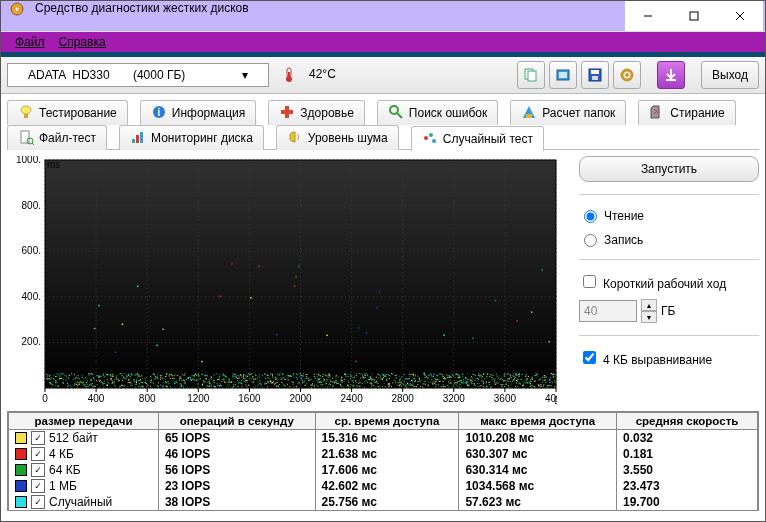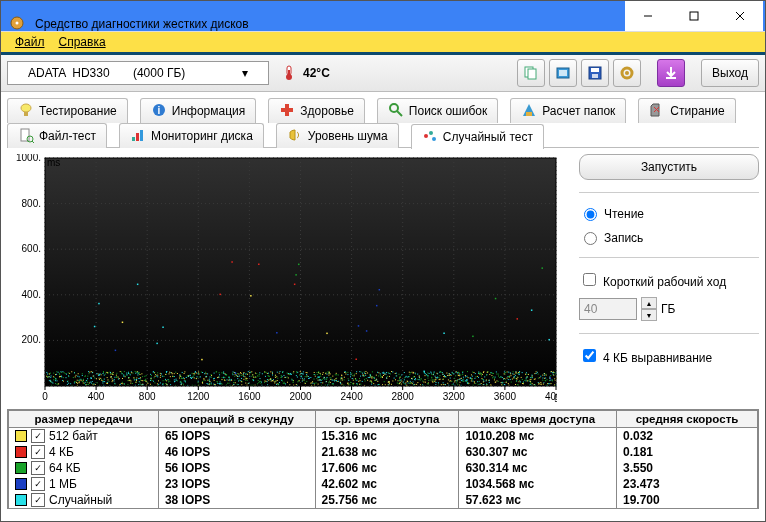--- a/index.html
+++ b/index.html
@@ -1,27 +1,27 @@
 <!DOCTYPE html>
 <html><head>
 <meta charset="utf-8">
 <style>
 html,body{margin:0;padding:0;font-family:"Segoe UI",Tahoma,sans-serif;font-size:12px;color:#000;background:#fff;overflow:hidden}
 .window{width:766px;height:522px;border:1px solid #555;background:#fff;box-sizing:border-box;position:relative}
-.titlebar{height:30px;background:#3b82f6;display:flex;align-items:flex-end;gap:6px;padding:0 2px;border-bottom:1px solid #ddd}
+.titlebar{height:30px;background:#c4b5fd;display:flex;align-items:flex-start;gap:6px;padding:0 2px;border-bottom:1px solid #ddd}
 .titlebar .ico{width:16px;height:16px;display:inline-flex;align-items:center;justify-content:center;margin-left:6px}
 .titlebar .title{flex:1;padding-left:4px}
 .winbtns{display:flex}
 .winbtn{width:46px;height:30px;display:flex;align-items:center;justify-content:center;background:#fff}
-.menubar{height:20px;display:flex;align-items:center;gap:6px;padding:0 10px;border-bottom:3px solid #0c4a6e;background:#fde047}
+.menubar{height:20px;display:flex;align-items:center;gap:6px;padding:0 10px;border-bottom:5px solid #0c4a6e;background:#a21caf}
 .menuitem{padding:1px 4px;text-decoration:underline}
 .toolbar{height:36px;background:linear-gradient(#f7f7f7,#e7e7e7);border-bottom:1px solid #bbb;display:flex;align-items:center;gap:6px;padding:0 6px}
 .drivesel{width:220px;height:22px;border:1px solid #999;background:#fff;display:flex;align-items:center;padding:0 20px}
 .drivesel .arrow{margin-left:auto}
-.temp{display:flex;align-items:center;gap:6px;font-weight:bold;margin-left:6px}
+.temp{display:flex;gap:12px;font-weight:normal;margin-left:6px}
 .tb-right{margin-left:auto;display:flex;align-items:center;gap:4px}
 .tbbtn{width:26px;height:26px;border:1px solid #aaa;background:linear-gradient(#fdfdfd,#e5e5e5);border-radius:3px;display:flex;align-items:center;justify-content:center}
 .exitbtn{height:26px;border:1px solid #aaa;background:linear-gradient(#fdfdfd,#e5e5e5);border-radius:3px;padding:0 10px;display:flex;align-items:center}
 .tabs{padding:6px 6px 0 6px}
 .tabrow{display:flex;flex-wrap:wrap}
 .tab{height:24px;display:flex;align-items:center;gap:5px;padding:0 10px;border:1px solid #bcbcbc;border-bottom:none;background:linear-gradient(#fdfdfd,#ececec);border-radius:3px 3px 0 0;margin-right:12px;white-space:nowrap}
 .tab.active{background:#fff;position:relative;top:1px}
 .tabborder{border-top:1px solid #bcbcbc;margin-top:-1px}
 .body{display:flex;padding:6px 6px 0 6px;gap:8px}
 .chartwrap{flex:1}

